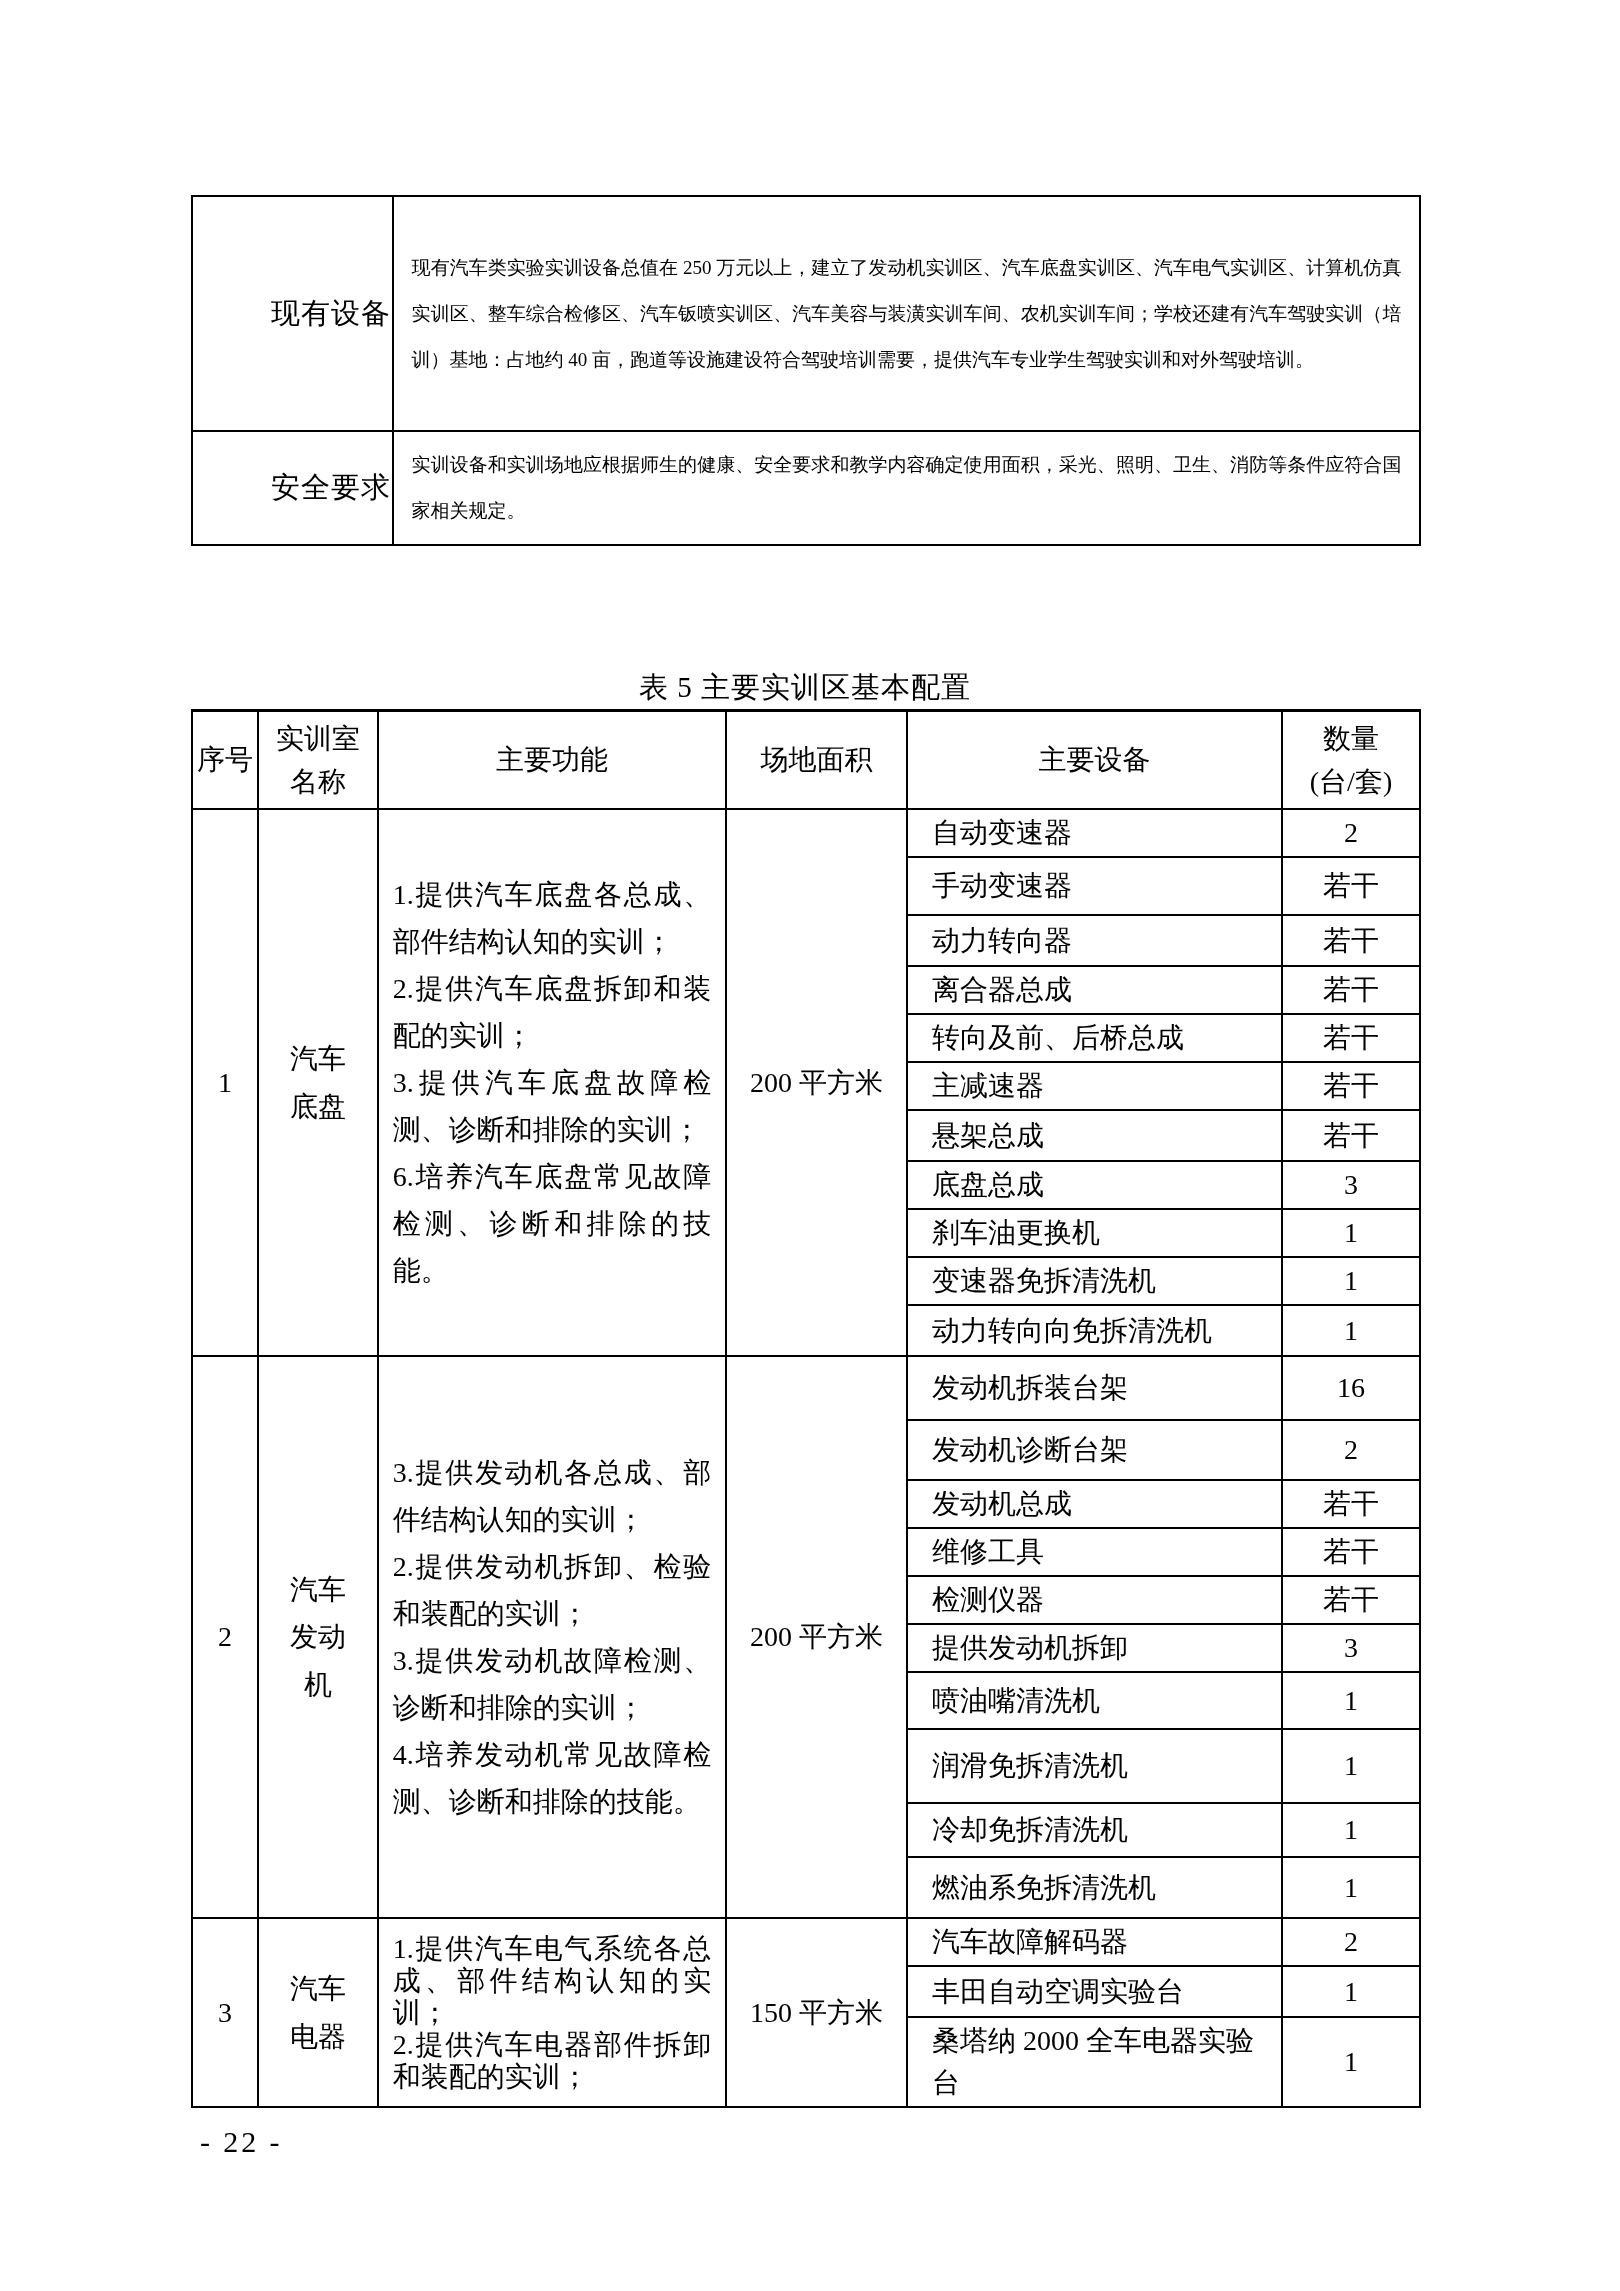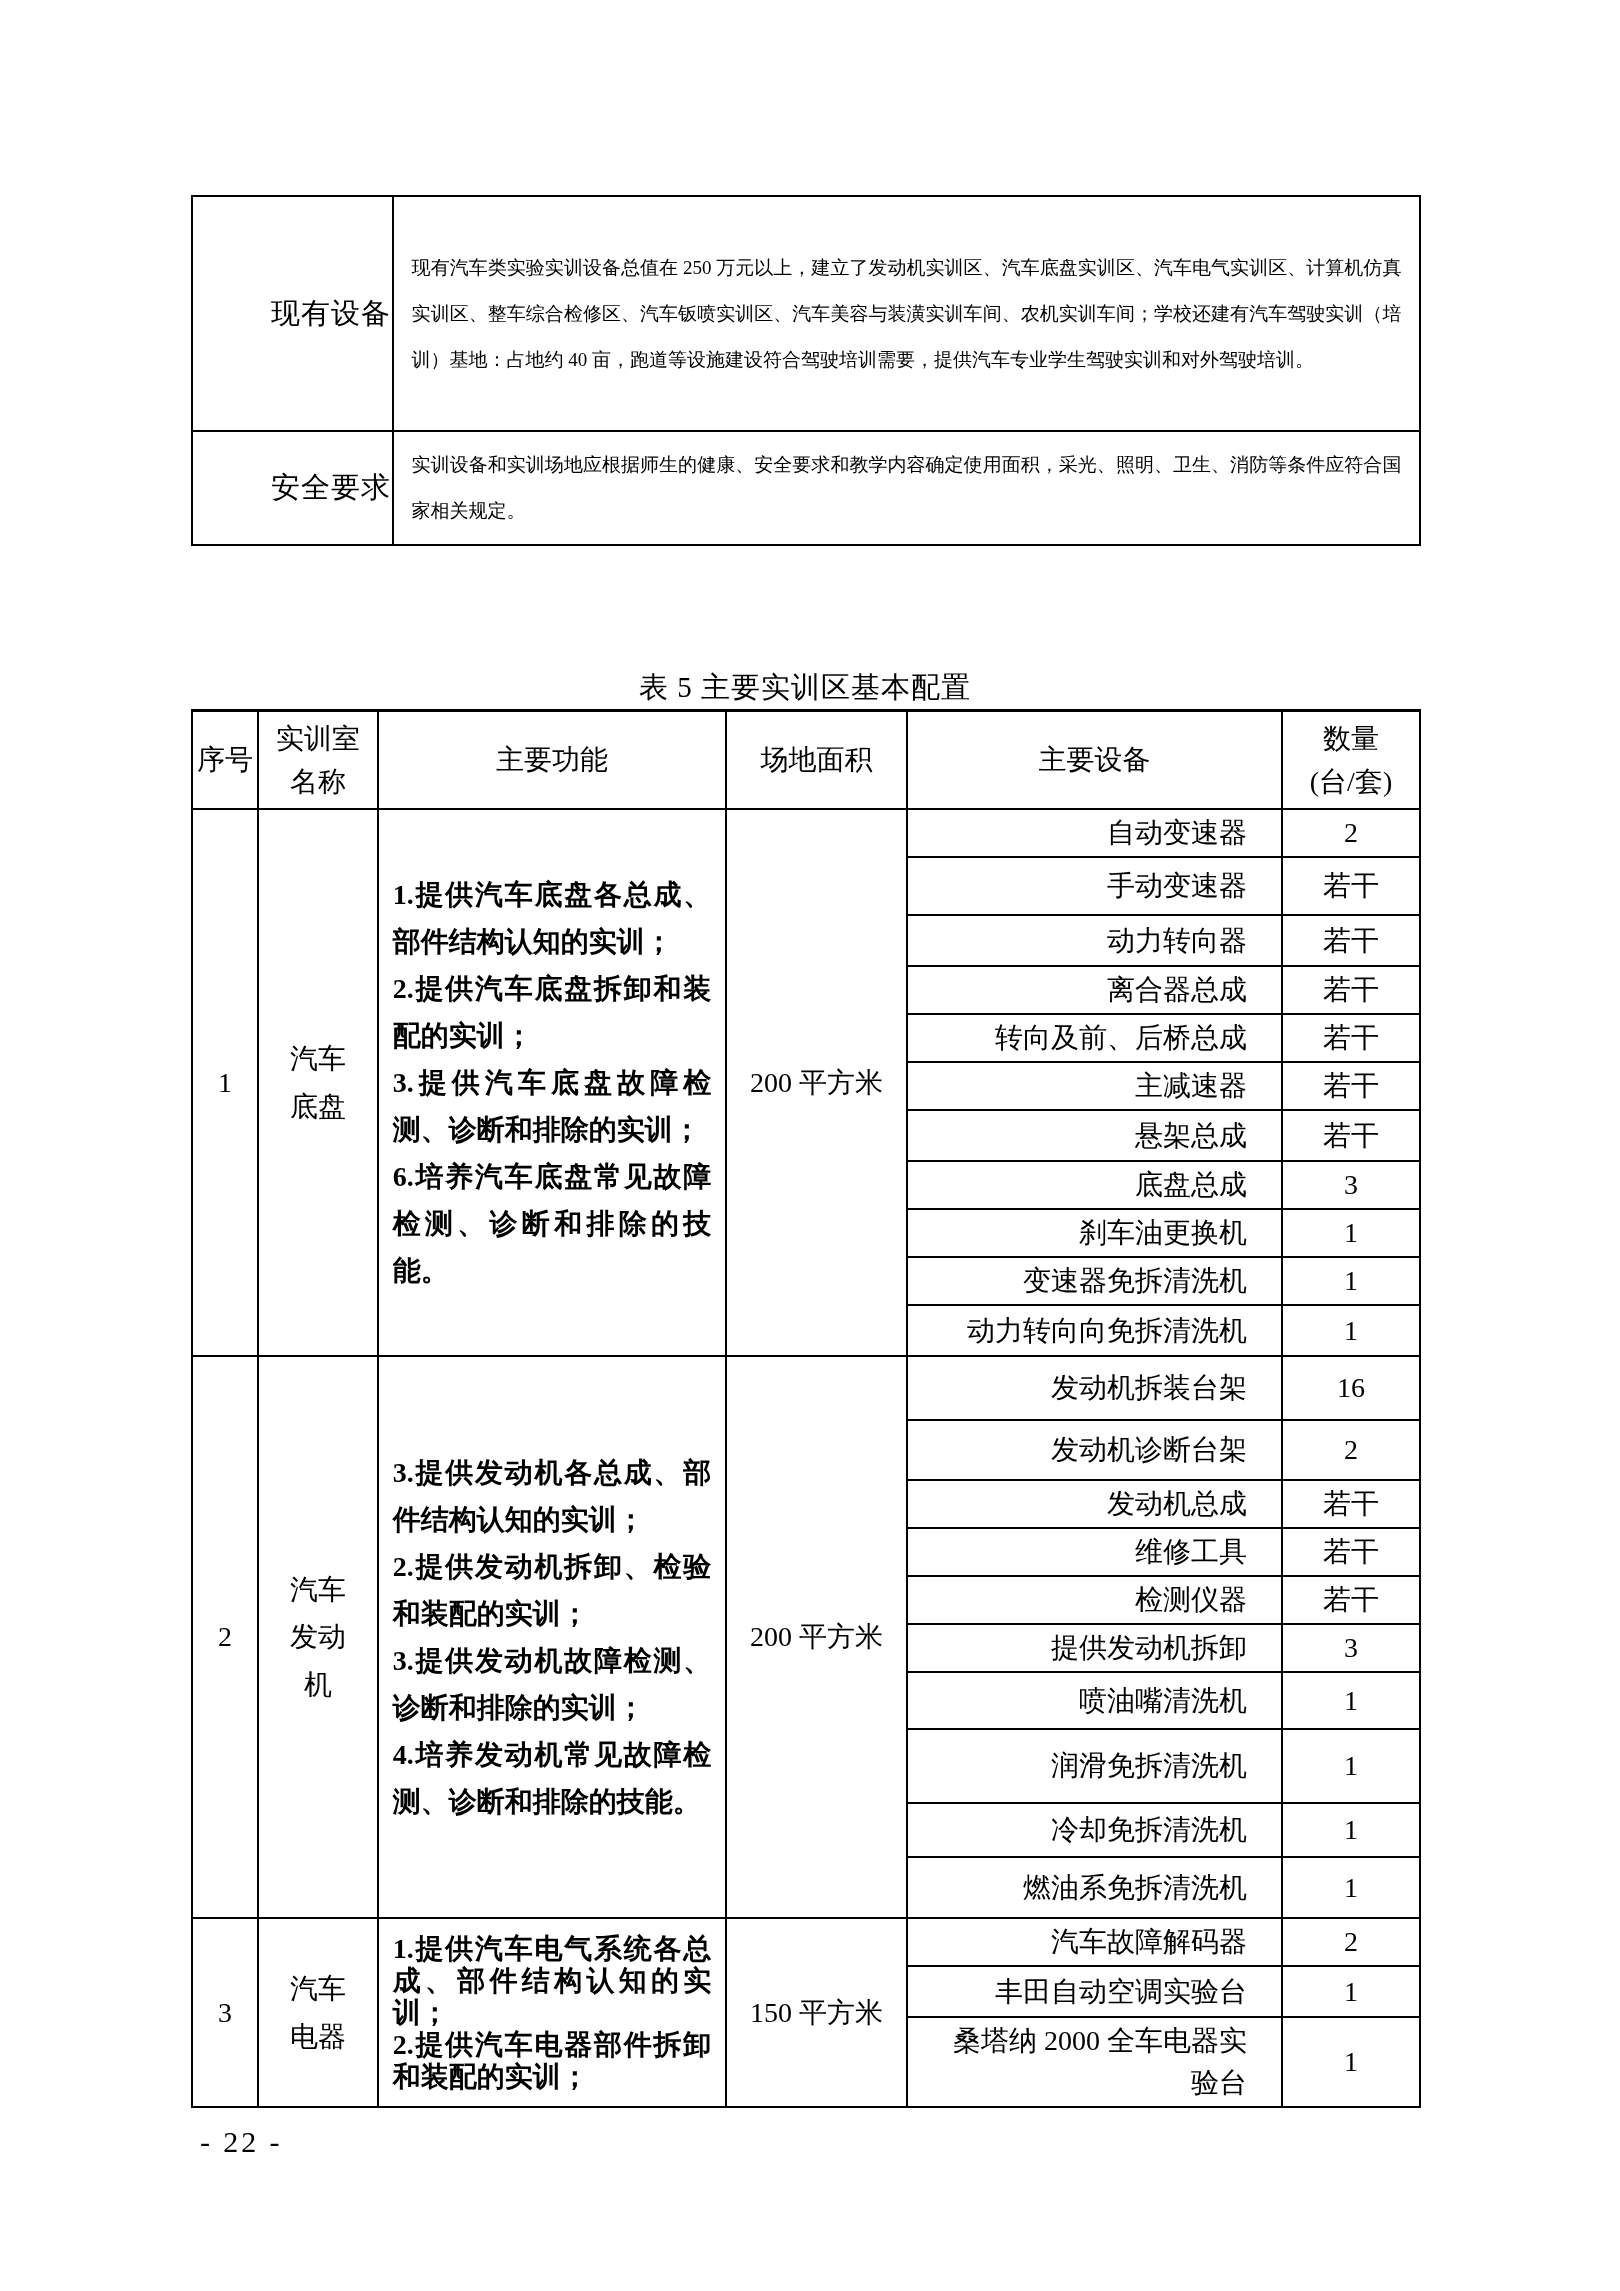--- a/index.html
+++ b/index.html
@@ -33,24 +33,23 @@
   }
 
   
   .t5 th{font-size:28px;vertical-align:middle;text-align:center;line-height:43px;padding:0 3.9px;}
   .t5 td{font-size:28px;vertical-align:middle;}
   .cell-c{text-align:center;padding:0 9.8px;line-height:1.55;}
   .room{padding:0 30px;line-height:1.7;}
   .fn{
     text-align:justify;line-height:47px;padding:5.9px 13.7px;
     vertical-align:middle;
-    font-weight:bold;
   }
   .fn div{text-align:justify;}
-  .eq{text-align:right;padding:2px 34px;line-height:1.5;}
+  .eq{text-align:left;padding:2px 24px;line-height:1.5;}
   .qty{text-align:center;padding:0 5.9px;}
 
   .footer{
     position:absolute;left:200px;top:2125px;
     font-size:30px;letter-spacing:2.9px;font-family:Liberation Serif, serif;
   }
 </style>
 </head>
 <body>
 

